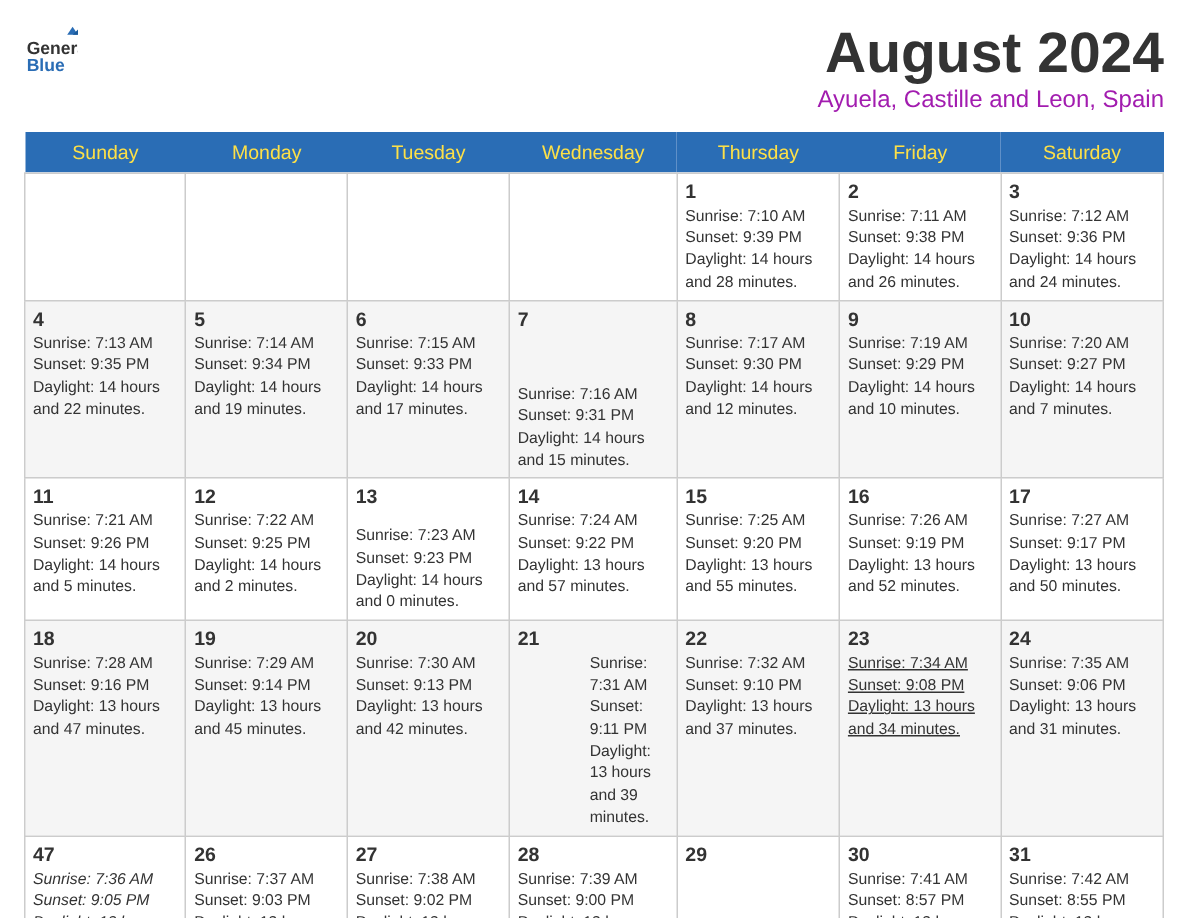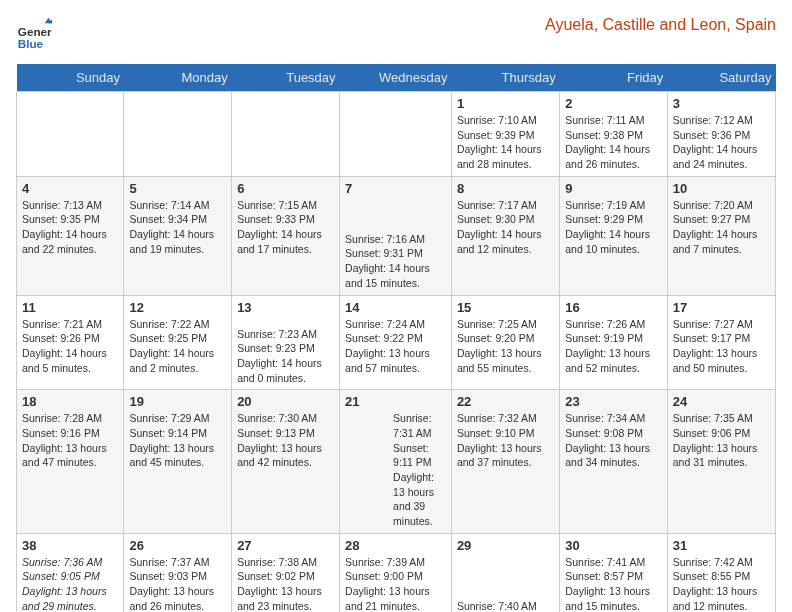--- a/index.html
+++ b/index.html
@@ -29,32 +29,32 @@
       text-align: right;
     }
     .cal-title {
       font-size: 38px;
       font-weight: bold;
       color: #333;
       line-height: 1.1;
     }
     .cal-subtitle {
       font-size: 16px;
-      color: #c2410c;
+      color: #a21caf;
     }
     table {
       width: 100%;
       border-collapse: collapse;
       font-size: 11px;
     }
     thead th {
       background-color: #2a6db5;
-      color: #e5e5e5;
+      color: #fde047;
       padding: 6px 4px;
-      text-align: right;
+      text-align: center;
       font-size: 13px;
       font-weight: normal;
     }
     tbody tr {
       vertical-align: top;
     }
     tbody td {
       border: 1px solid #ccc;
       padding: 4px 5px;
       width: 113px;
@@ -91,20 +91,21 @@
 <div class="header-area">
   <div class="logo">
     <svg class="logo-icon" viewBox="0 0 40 40">
       <text x="2" y="22" font-size="13" font-weight="bold" fill="#333">General</text>
       <text x="2" y="35" font-size="13" font-weight="bold" fill="#2a6db5">Blue</text>
       <polygon points="32,8 40,8 36,2" fill="#2a6db5"></polygon>
       <polygon points="36,8 40,8 40,4" fill="#1a5a9a"></polygon>
     </svg>
   </div>
   <div class="title-area">
+    <div class="cal-title">August 2024</div>
     <div class="cal-subtitle">Ayuela, Castille and Leon, Spain</div>
   </div>
 </div>
 
 <table>
   <thead>
     <tr>
     <th>Sunday</th>
         <th>Monday</th>
         <th>Tuesday</th>
@@ -275,36 +276,36 @@
         </td>
         <td>
           <span class="day-num">22</span>
           <div class="day-info" style="white-space: pre-line;">Sunrise: 7:32 AM
 Sunset: 9:10 PM
 Daylight: 13 hours
 and 37 minutes.</div>
         </td>
         <td>
           <span class="day-num">23</span>
-          <div class="day-info" style="white-space: pre-line;">Sunrise: 7:34 AM
+          <div class="day-info" style="white-space: pre-line; text-decoration: underline;">Sunrise: 7:34 AM
 Sunset: 9:08 PM
 Daylight: 13 hours
 and 34 minutes.</div>
         </td>
         <td>
           <span class="day-num">24</span>
           <div class="day-info" style="white-space: pre-line;">Sunrise: 7:35 AM
 Sunset: 9:06 PM
 Daylight: 13 hours
 and 31 minutes.</div>
         </td>
       </tr>
       <tr>
         <td>
-          <span class="day-num">38</span>
+          <span class="day-num">47</span>
           <div class="day-info" style="white-space: pre-line; font-style: italic;">Sunrise: 7:36 AM
 Sunset: 9:05 PM
 Daylight: 13 hours
 and 29 minutes.</div>
         </td>
         <td>
           <span class="day-num">26</span>
           <div class="day-info" style="white-space: pre-line;">Sunrise: 7:37 AM
 Sunset: 9:03 PM
 Daylight: 13 hours

